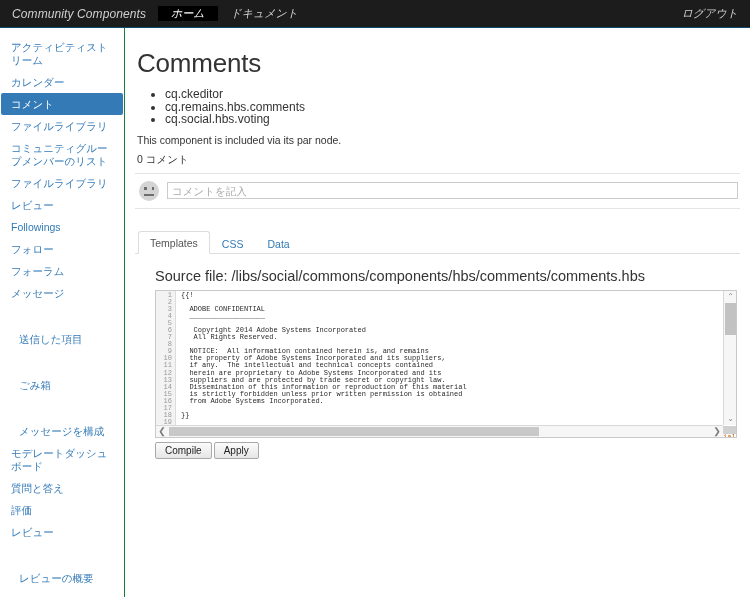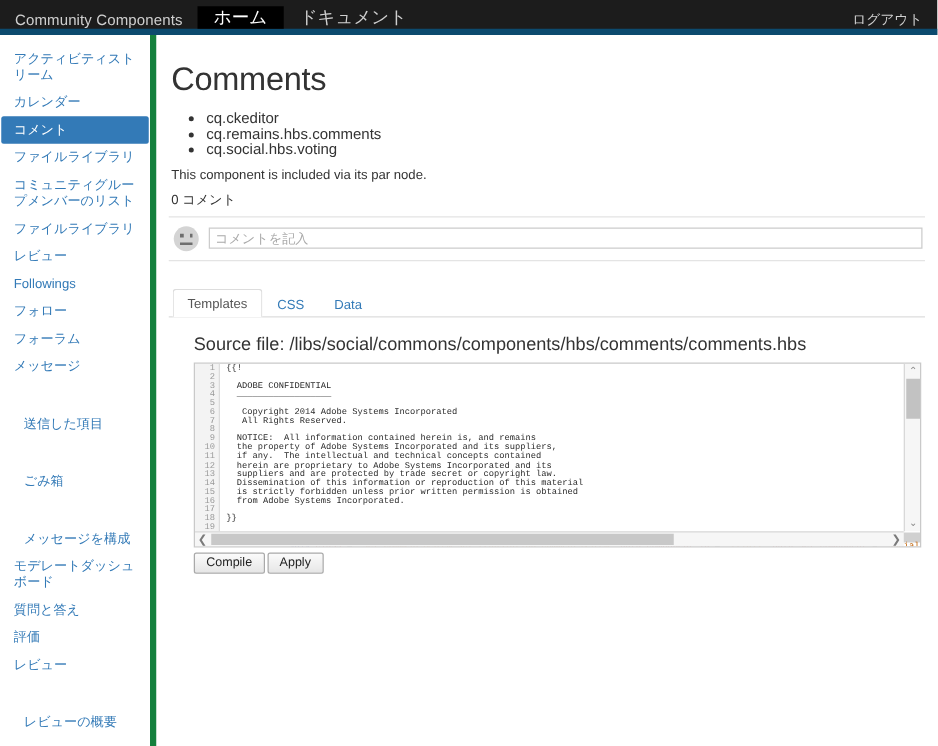--- a/index.html
+++ b/index.html
@@ -11,36 +11,37 @@
     font-family: "Liberation Sans", sans-serif;
     font-size: 11px;
     color: #333333;
   }
 
   
   #navbar {
     height: 28px;
     background: #1c1c1c;
     display: flex;
-    align-items: flex-end;
-    border-bottom: 5px solid #0c4a6e;
+    align-items: center;
+    border-bottom: 1px solid #0c4a6e;
+    font-style: italic;
   }
   #brand {
     display: flex; align-items: center;
     padding: 0 12px;
     color: #cfcfcf;
     font-size: 12px;
     letter-spacing: .1px;
     white-space: nowrap;
   }
   .nav-tab {
     display: flex; align-items: center;
     padding: 0 13px;
     color: #cfcfcf;
-    font-size: 14px;
+    font-size: 11px;
     white-space: nowrap;
     cursor: pointer;
   }
   .nav-tab.active { background: #000000; color: #ffffff; }
   #nav-spacer { flex: 1; }
   #logout {
     display: flex; align-items: center;
     padding: 0 12px;
     color: #cfcfcf;
     font-size: 11px;
@@ -53,21 +54,21 @@
     display: flex;
     height: 569px;
     align-items: stretch;
   }
 
   
   #sidebar {
     width: 125px;
     min-width: 125px;
     background: #ffffff;
-    border-right: 5px solid #15803d;
+    border-right: 1px solid #15803d;
     padding-top: 8px;
     overflow: hidden;
   }
   .side-item {
     display: block;
     color: #337ab7;
     font-size: 10.5px;
     line-height: 13px;
     padding: 4.5px 10px;
     margin: 0 1px;

